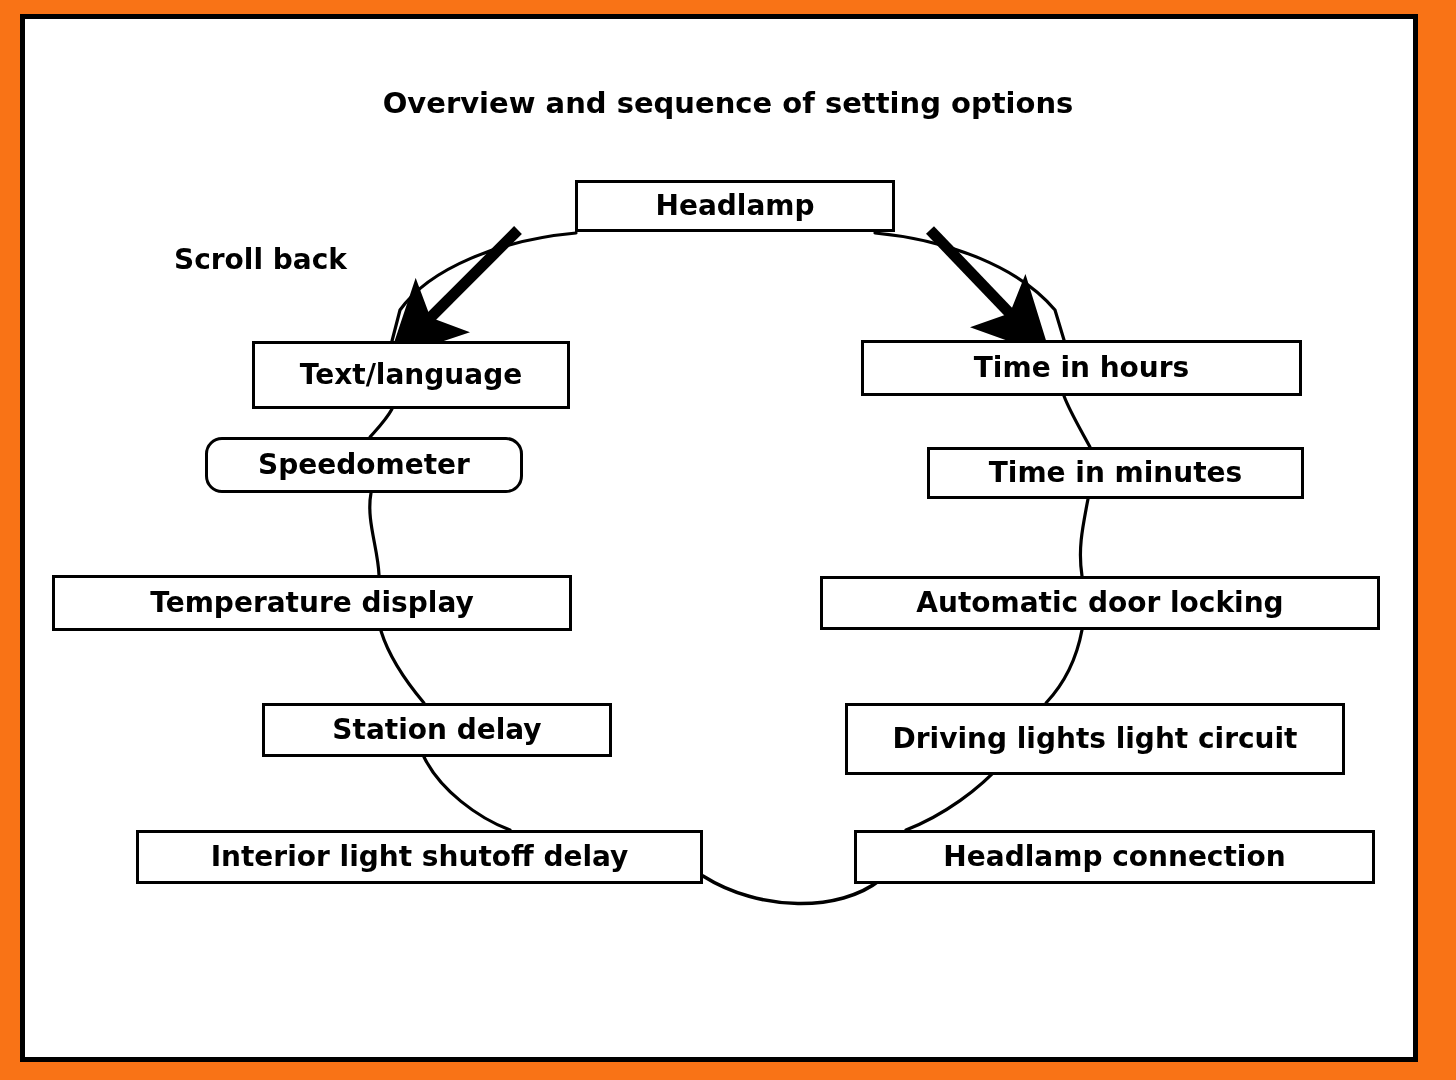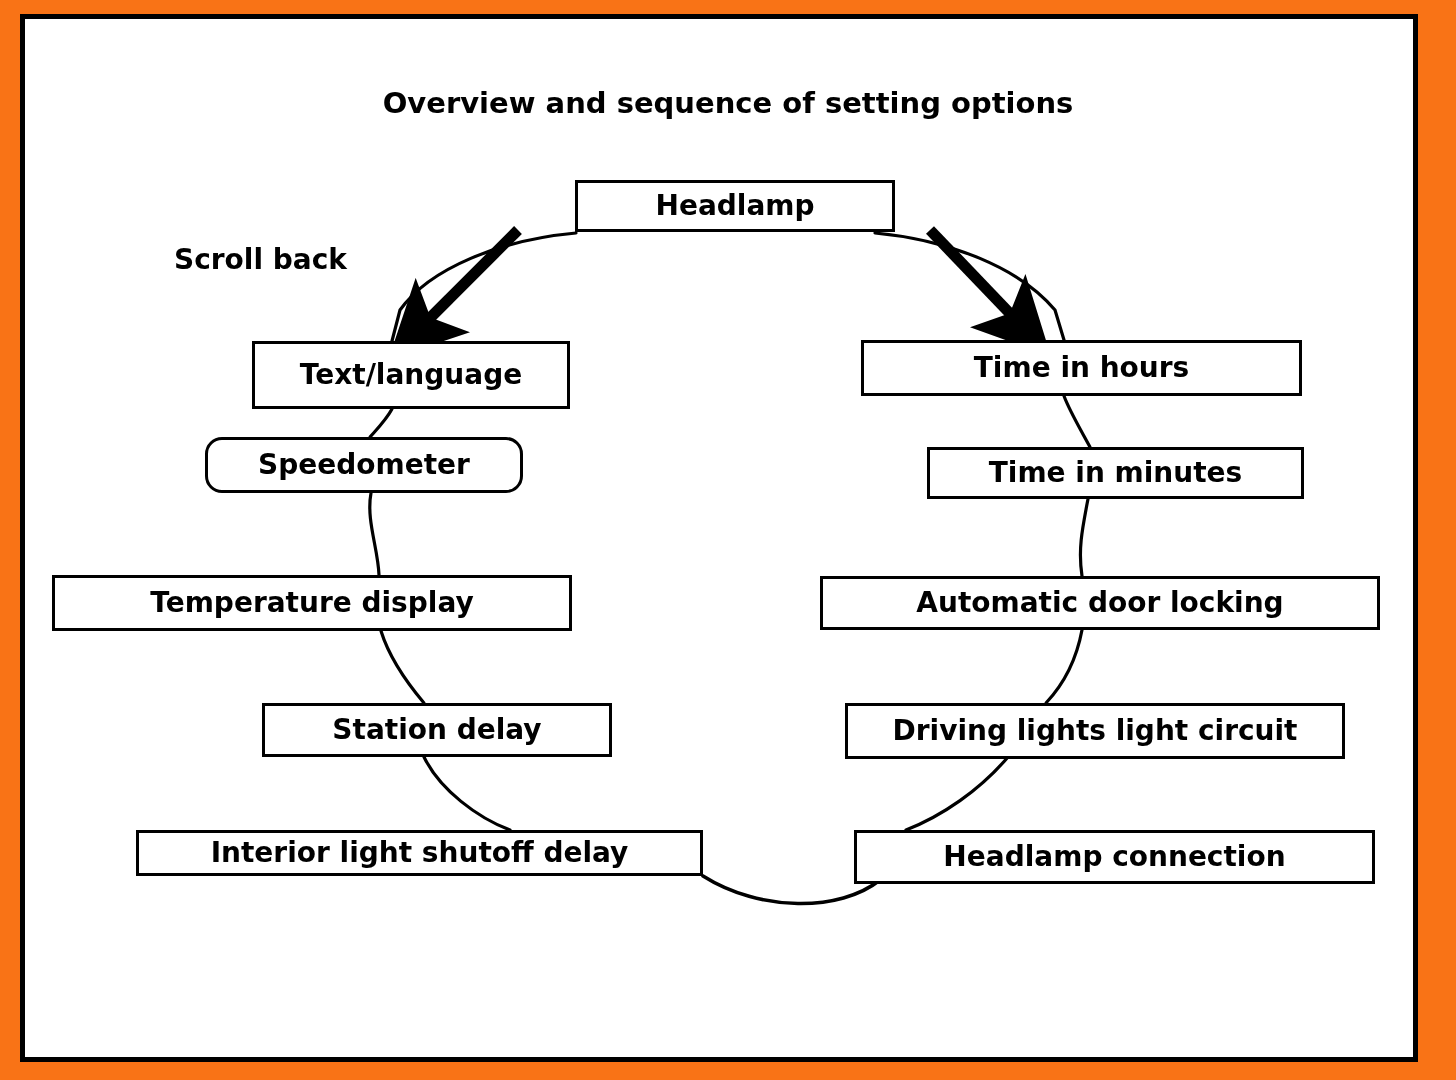--- a/index.html
+++ b/index.html
@@ -77,26 +77,26 @@
     white-space: nowrap;
   }
 
   
   #node-settings      { left: 575px; top: 180px; width: 320px; height: 52px; font-size: 28px; }
 
   #node-text-language { left: 252px; top: 341px; width: 318px; height: 68px; font-size: 28px; }
   #node-speedometer   { left: 205px; top: 437px; width: 318px; height: 56px; font-size: 28px; border-radius: 17px; }
   #node-temperature   { left:  52px; top: 575px; width: 520px; height: 56px; font-size: 28px; }
   #node-station       { left: 262px; top: 703px; width: 350px; height: 54px; font-size: 28px; }
-  #node-interior      { left: 136px; top: 830px; width: 567px; height: 46px; font-size: 28px; }
+  #node-interior      { left: 136px; top: 830px; width: 567px; height: 54px; font-size: 28px; }
 
   #node-hours         { left: 861px; top: 340px; width: 441px; height: 56px; font-size: 28px; }
   #node-minutes       { left: 927px; top: 447px; width: 377px; height: 52px; font-size: 28px; }
   #node-doorlock      { left: 800px; top: 576px; width: 560px; height: 54px; font-size: 28px; margin-left: 20px; }
-  #node-drivinglights { left: 845px; top: 703px; width: 500px; height: 56px; font-size: 28px; }
+  #node-drivinglights { left: 845px; top: 703px; width: 500px; height: 72px; font-size: 28px; }
   #node-headlamp      { left: 842px; top: 830px; width: 521px; height: 54px; font-size: 28px; margin-left: 12px; }
 
   #label-scroll-back    { left: 174px; top: 243px; }
   #label-scroll-forward { left: 1056px; top: 243px; }
 </style>
 </head>
 <body>
 
 <div id="page">
 

